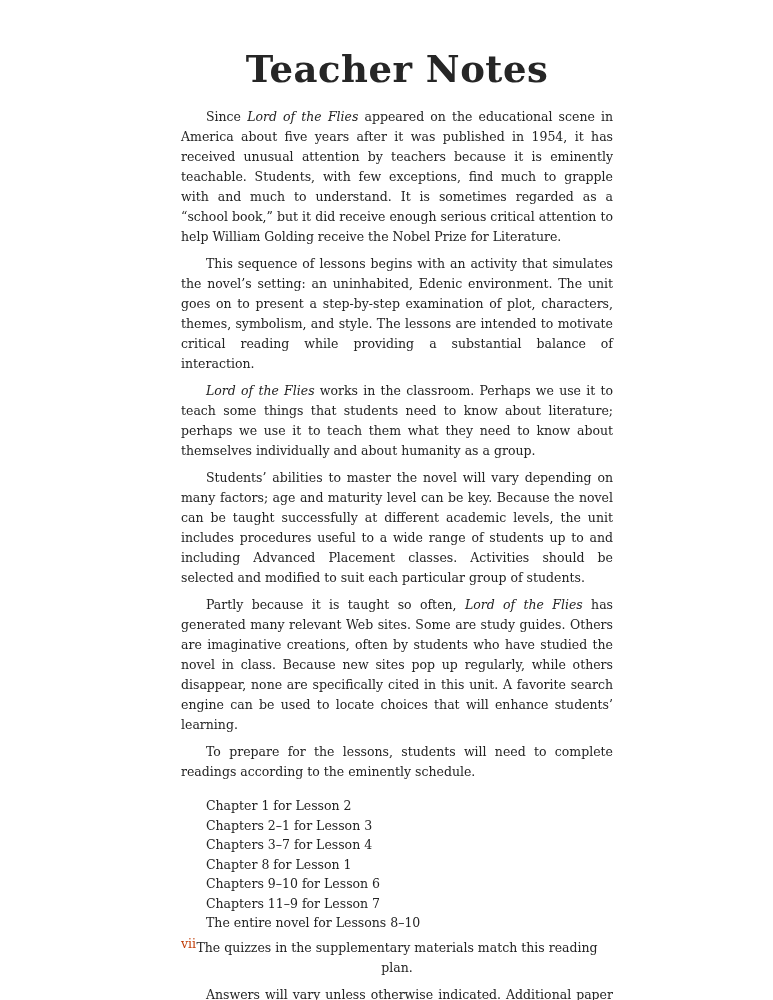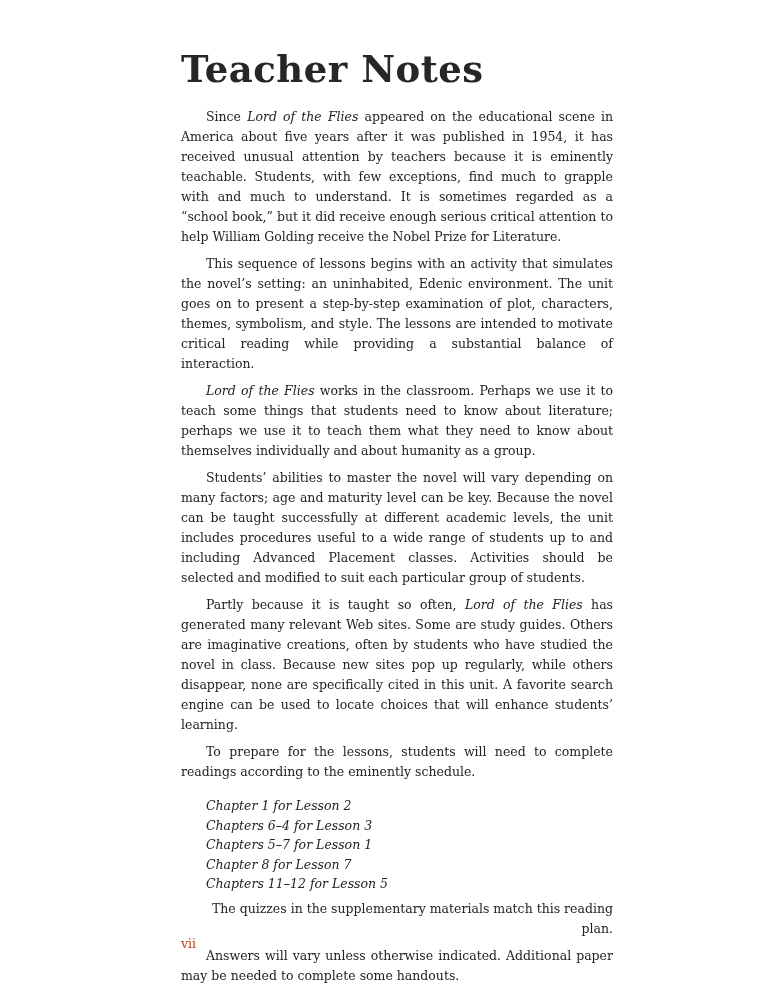--- a/index.html
+++ b/index.html
@@ -24,44 +24,43 @@
     left: 181px;
     top: 46px;
     width: 432px;
   }
   .title {
     margin: 0 0 15px 0;
     font-family: "DejaVu Serif", serif;
     font-weight: bold;
     font-size: 37px;
     line-height: 46px;
-    text-align: left;
+    text-align: center;
     letter-spacing: 0.5px;
     color: #262626;
   }
   .para {
     margin: 0 0 7px 0;
     font-size: 12.5px;
     line-height: 20px;
     text-align: justify;
     text-indent: 25px;
     color: #232323;
   }
   .para.flush {
     text-indent: 0;
-    text-align: right;
+    text-align: center;
   }
   .para.last {
     margin-top: 3px;
   }
   .schedule {
     margin: 16px 0 7px 0;
     padding: 0;
     list-style: none;
-    font-style: italic;
   }
   .schedule li {
     padding-left: 25px;
     margin: 0 0 4px 0;
     font-size: 12.5px;
     line-height: 15.5px;
     color: #232323;
   }
   em { font-style: italic; }
   .footer {
@@ -86,24 +85,26 @@
         <p class="para"><span>Since </span><em>Lord of the Flies</em><span> appeared on the educational scene in America about five years after it was published in 1954, it has received unusual attention by teachers because it is eminently teachable. Students, with few exceptions, find much to grapple with and much to understand. It is sometimes regarded as a “school book,” but it did receive enough serious critical attention to help William Golding receive the Nobel Prize for Literature.</span></p>
         <p class="para"><span>This sequence of lessons begins with an activity that simulates the novel’s setting: an uninhabited, Edenic environment. The unit goes on to present a step-by-step examination of plot, characters, themes, symbolism, and style. The lessons are intended to motivate critical reading while providing a substantial balance of interaction.</span></p>
         <p class="para"><em>Lord of the Flies</em><span> works in the classroom. Perhaps we use it to teach some things that students need to know about literature; perhaps we use it to teach them what they need to know about themselves individually and about humanity as a group.</span></p>
         <p class="para"><span>Students’ abilities to master the novel will vary depending on many factors; age and maturity level can be key. Because the novel can be taught successfully at different academic levels, the unit includes procedures useful to a wide range of students up to and including Advanced Placement classes. Activities should be selected and modified to suit each particular group of students.</span></p>
         <p class="para"><span>Partly because it is taught so often, </span><em>Lord of the Flies</em><span> has generated many relevant Web sites. Some are study guides. Others are imaginative creations, often by students who have studied the novel in class. Because new sites pop up regularly, while others disappear, none are specifically cited in this unit. A favorite search engine can be used to locate choices that will enhance students’ learning.</span></p>
         <p class="para"><span>To prepare for the lessons, students will need to complete readings according to the eminently schedule.</span></p>
       </section>
 
     <ul class="schedule" id="reading-schedule">
         <li>Chapter 1 for Lesson 2</li>
-        <li>Chapters 6–4 for Lesson 3</li>
-        <li>Chapters 5–7 for Lesson 1</li>
-        <li>Chapter 8 for Lesson 7</li>
-        <li>Chapters 11–12 for Lesson 5</li>
+        <li>Chapters 2–1 for Lesson 3</li>
+        <li>Chapters 3–7 for Lesson 4</li>
+        <li>Chapter 8 for Lesson 1</li>
+        <li>Chapters 9–10 for Lesson 6</li>
+        <li>Chapters 11–9 for Lesson 7</li>
+        <li>The entire novel for Lessons 8–10</li>
       </ul>
 
     <p class="para flush">The quizzes in the supplementary materials match this reading plan.</p>
 
     <section id="closing-paragraphs">
         <p class="para last"><span>Answers will vary unless otherwise indicated. Additional paper may be needed to complete some handouts.</span></p>
       </section>
   </main>
 
   <footer class="footer">vii</footer>

